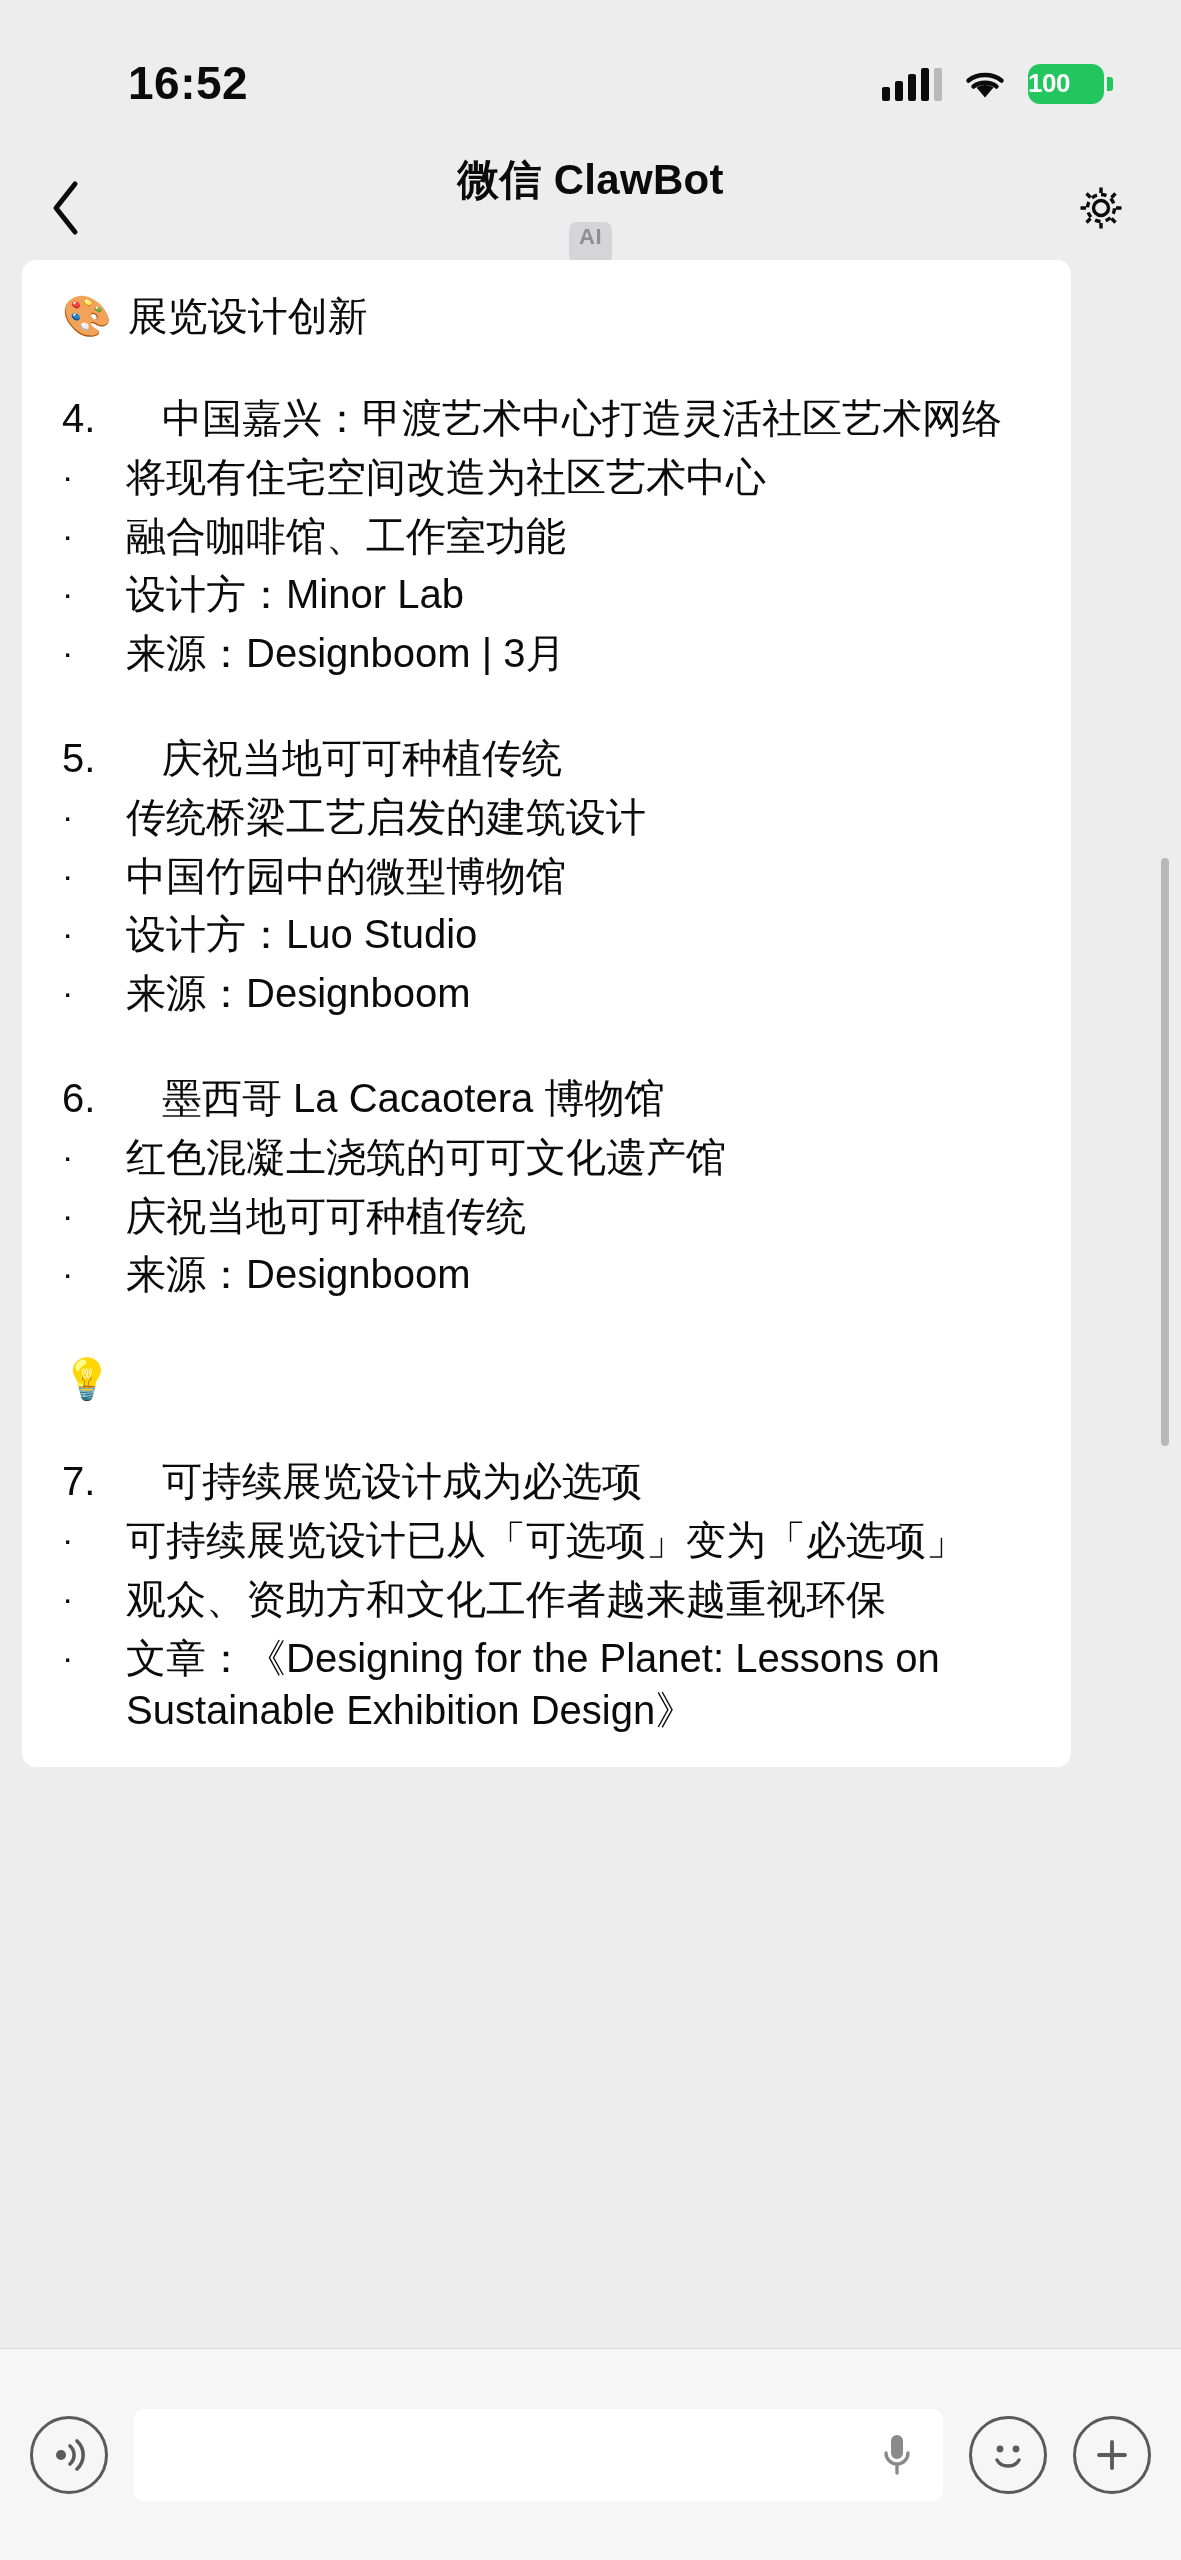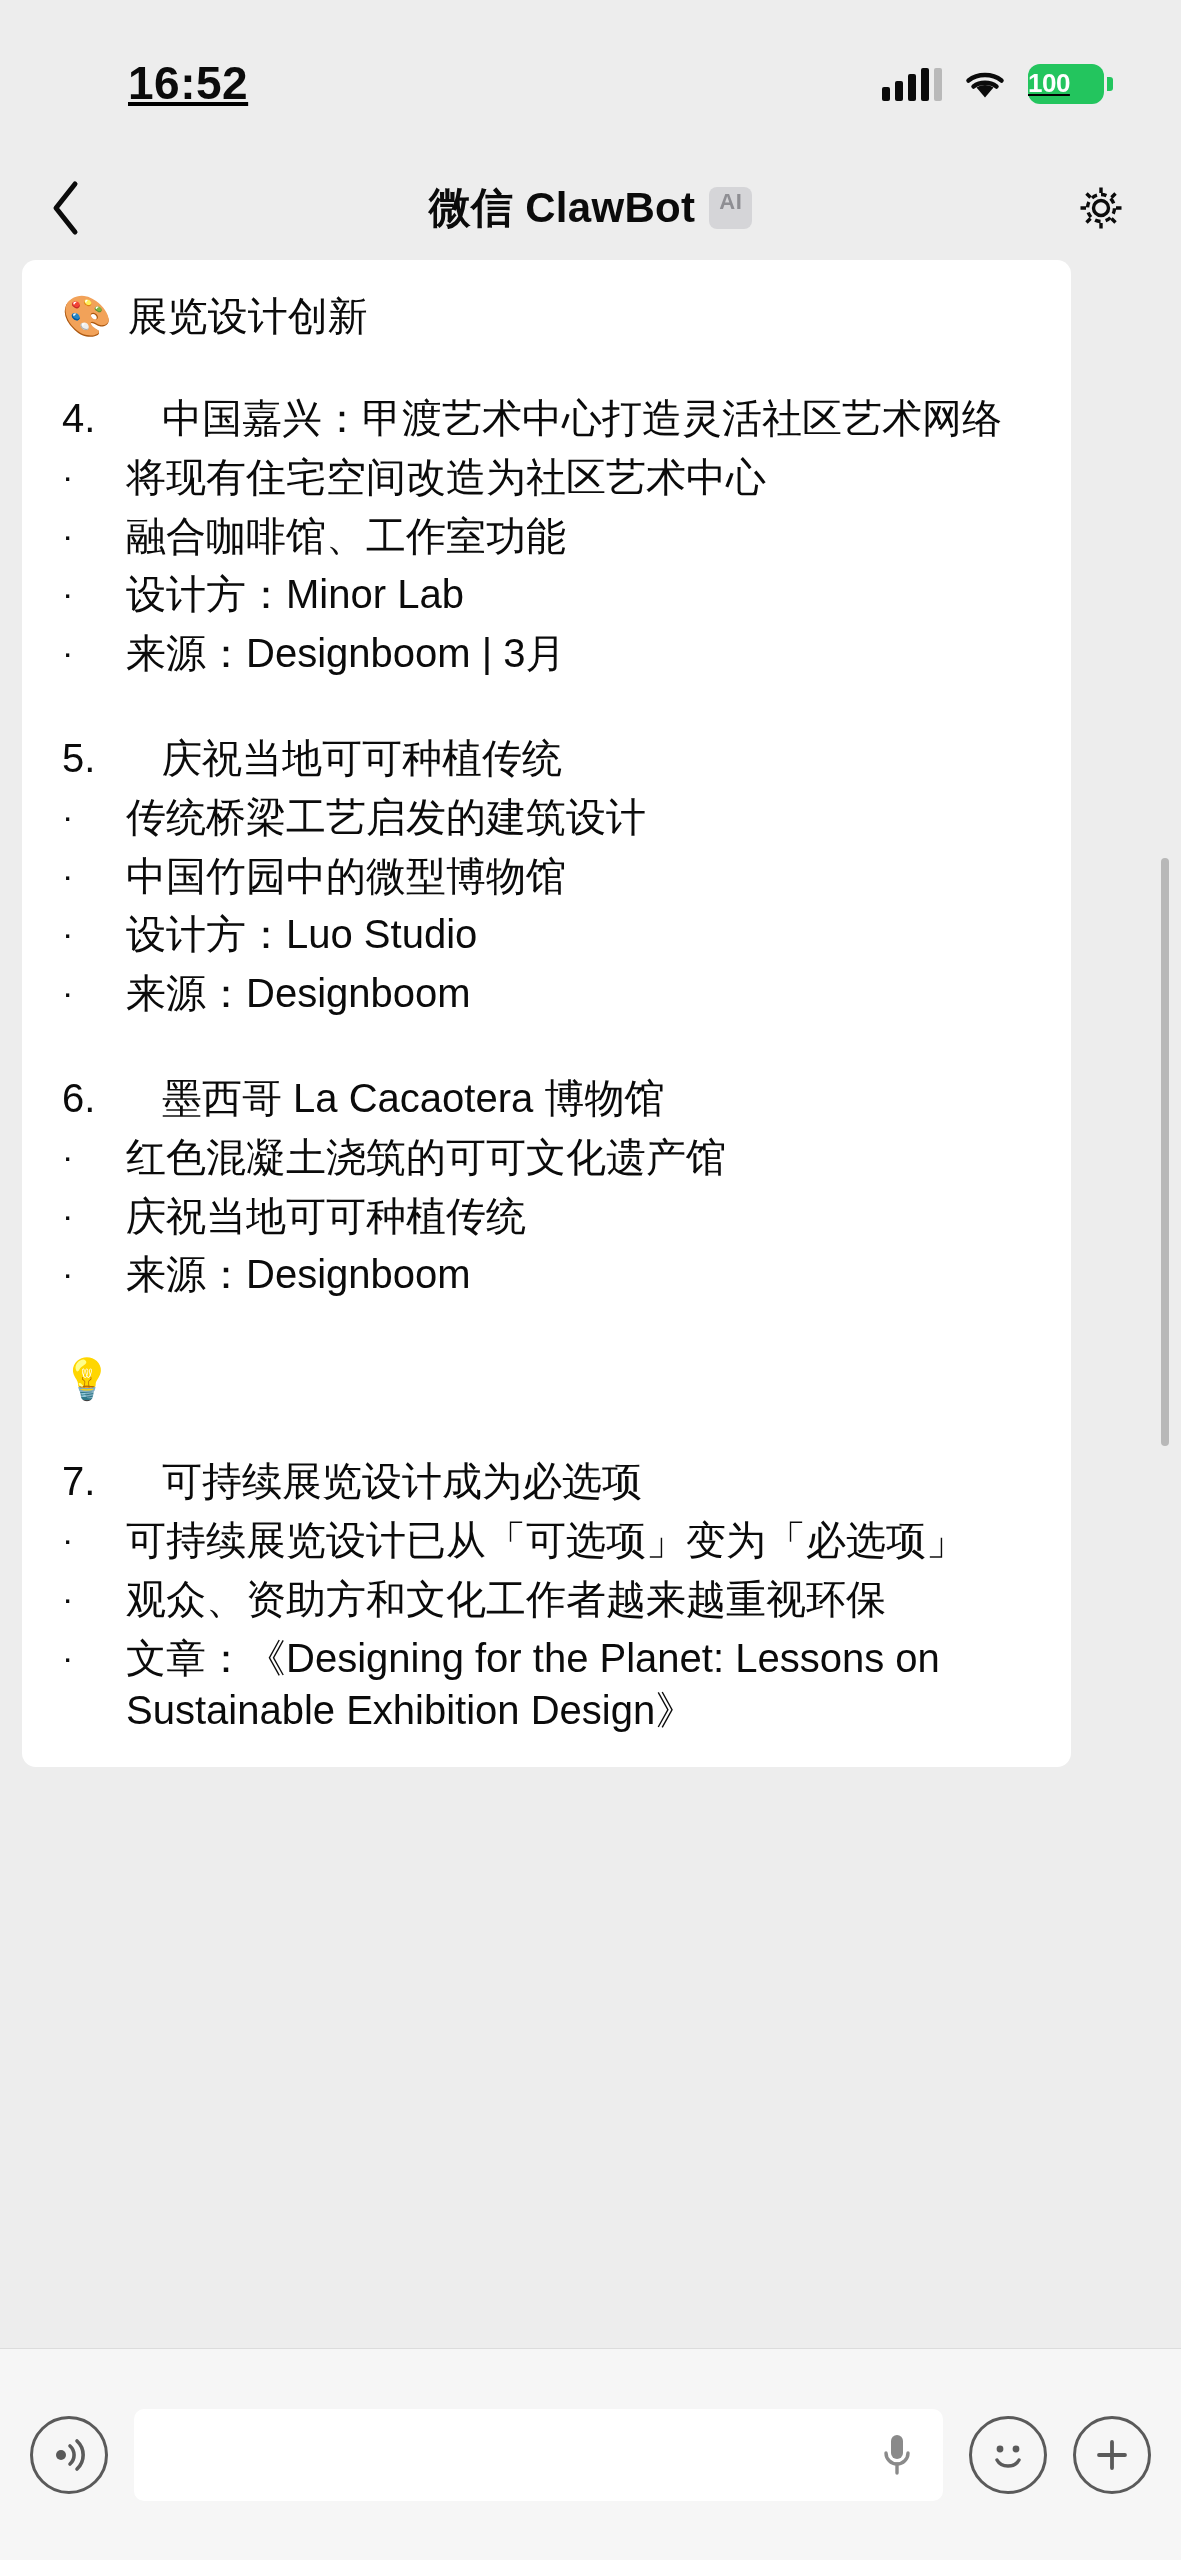--- a/index.html
+++ b/index.html
@@ -19,21 +19,20 @@
   }
 
   
   .statusbar {
     height: 155px;
     display: flex;
     align-items: center;
     justify-content: space-between;
     padding: 0 68px 0 0;
     position: relative;
-    text-decoration: underline;
   }
   .status-time {
     font-size: 46px;
     font-weight: 600;
     color: #0b0b0b;
     letter-spacing: 0.5px;
     margin-left: 128px;
     margin-top: 10px;
   }
   .status-right {
@@ -103,20 +102,21 @@
     justify-content: flex-start;
   }
   .nav-title-wrap {
     position: absolute;
     left: 0; right: 0;
     display: flex;
     align-items: center;
     justify-content: center;
     gap: 14px;
     pointer-events: none;
+    flex-direction: column;
   }
   .nav-title {
     font-size: 42px;
     font-weight: 600;
     color: #0b0b0b;
     letter-spacing: 0.3px;
   }
   .ai-badge {
     background: #d5d5d8;
     color: #8e8e93;

